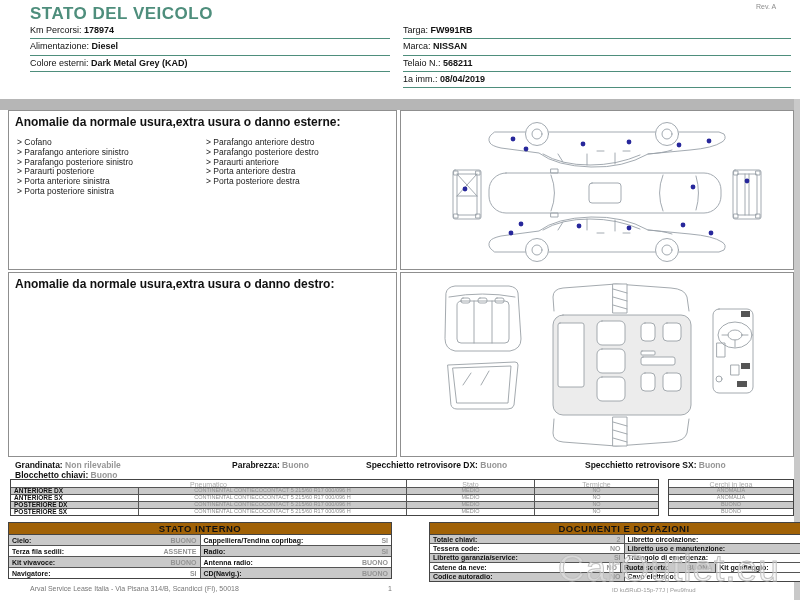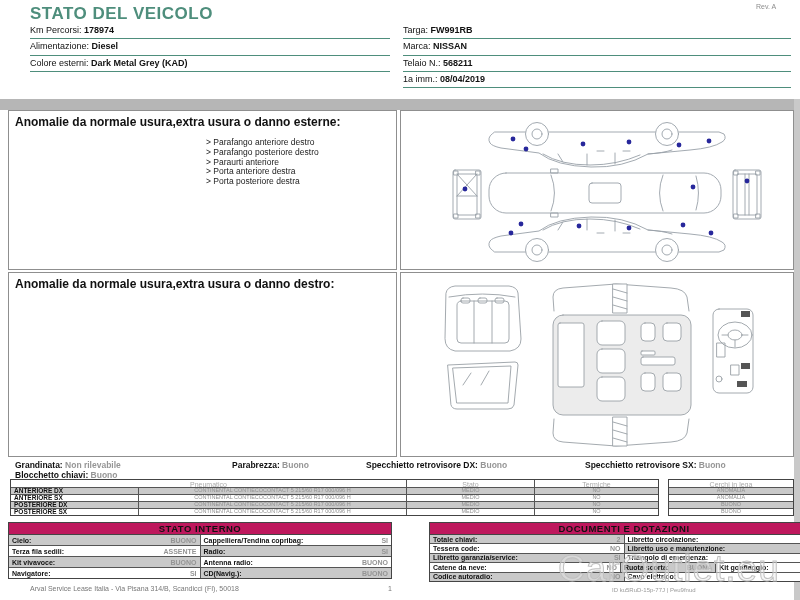--- a/index.html
+++ b/index.html
@@ -49,21 +49,21 @@
   .tcell.bl{border-left:1px solid #555;}
   .tcell.th{border-top:none;color:#aaa;font-size:7px;height:9px;}
   .tcell.pos{justify-content:flex-start;padding-left:3px;font-weight:bold;font-size:6.5px;color:#111;}
   .tcell.mut{color:#8f8f8f;font-size:5.5px;}
   .tcell.shade{background:#c9c9c9;}
 
   
   .kvtab{position:absolute;border:1px solid #444;background:#fff;}
   #stato-interno{left:8px;top:522px;width:382px;}
   #documenti{left:405px;top:522px;width:388px;margin-left:24px;}
-  .kvtitle{height:11px;line-height:11px;text-align:center;background:#be185d;font-size:9.5px;
+  .kvtitle{height:11px;line-height:11px;text-align:center;background:#a16207;font-size:9.5px;
            font-weight:bold;border-bottom:1px solid #444;letter-spacing:.5px;}
   .kvrow{display:flex;border-top:1px solid #555;}
   .kvrow:first-of-type{border-top:none;}
   .kvcell{display:flex;justify-content:space-between;align-items:center;padding:0 3px;
           font-size:7px;overflow:hidden;white-space:nowrap;}
   .kvcell .lbl{font-weight:bold;color:#111;}
   .kvcell .val{color:#949494;font-weight:bold;margin-left:4px;}
   .kvcell.bl{border-left:1px solid #555;}
   .kvcell.shade{background:#c9c9c9;}
   #stato-interno .kvrow{height:10px;}
@@ -96,20 +96,28 @@
       <div class="info-row"><span class="lbl">Marca: </span><span class="val">NISSAN</span></div>
       <div class="info-row"><span class="lbl">Telaio N.: </span><span class="val">568211</span></div>
       <div class="info-row"><span class="lbl">1a imm.: </span><span class="val">08/04/2019</span></div>
     </div>
 
   <div class="abs grayband"></div>
   <div class="abs edgestrip"></div>
 
   <div class="box" id="box-ext">
     <div class="box-head">Anomalie da normale usura,extra usura o danno esterne:</div>
+    <div class="anom-col anom-c1" id="anom-col1">
+        <div class="anom-item">&gt; Cofano</div>
+        <div class="anom-item">&gt; Parafango anteriore sinistro</div>
+        <div class="anom-item">&gt; Parafango posteriore sinistro</div>
+        <div class="anom-item">&gt; Paraurti posteriore</div>
+        <div class="anom-item">&gt; Porta anteriore sinistra</div>
+        <div class="anom-item">&gt; Porta posteriore sinistra</div>
+      </div>
     <div class="anom-col anom-c2" id="anom-col2">
         <div class="anom-item">&gt; Parafango anteriore destro</div>
         <div class="anom-item">&gt; Parafango posteriore destro</div>
         <div class="anom-item">&gt; Paraurti anteriore</div>
         <div class="anom-item">&gt; Porta anteriore destra</div>
         <div class="anom-item">&gt; Porta posteriore destra</div>
       </div>
   </div>
 
   <div class="box" id="box-ext-diag">

